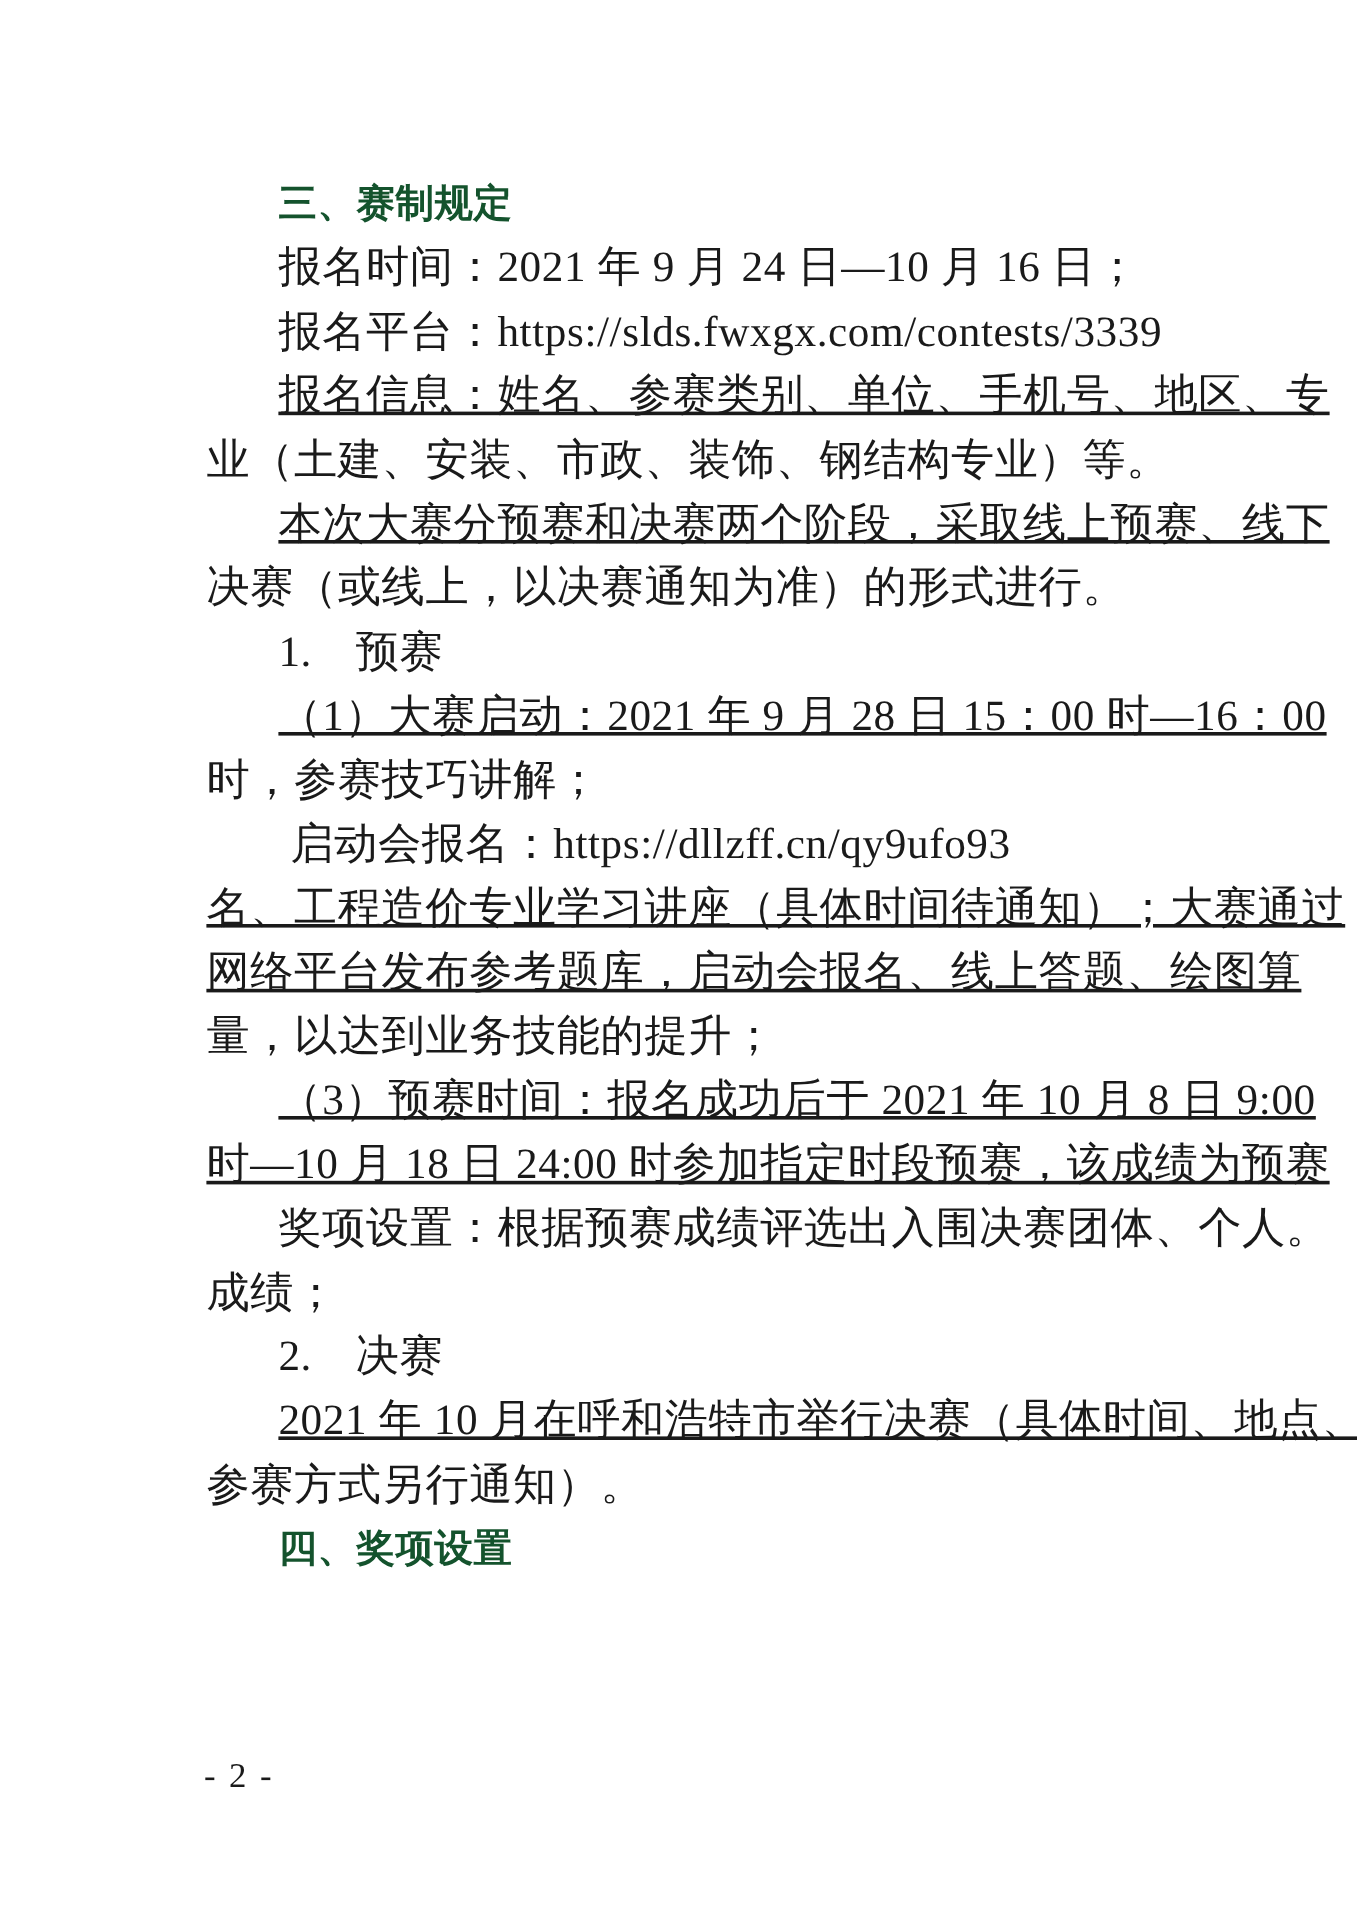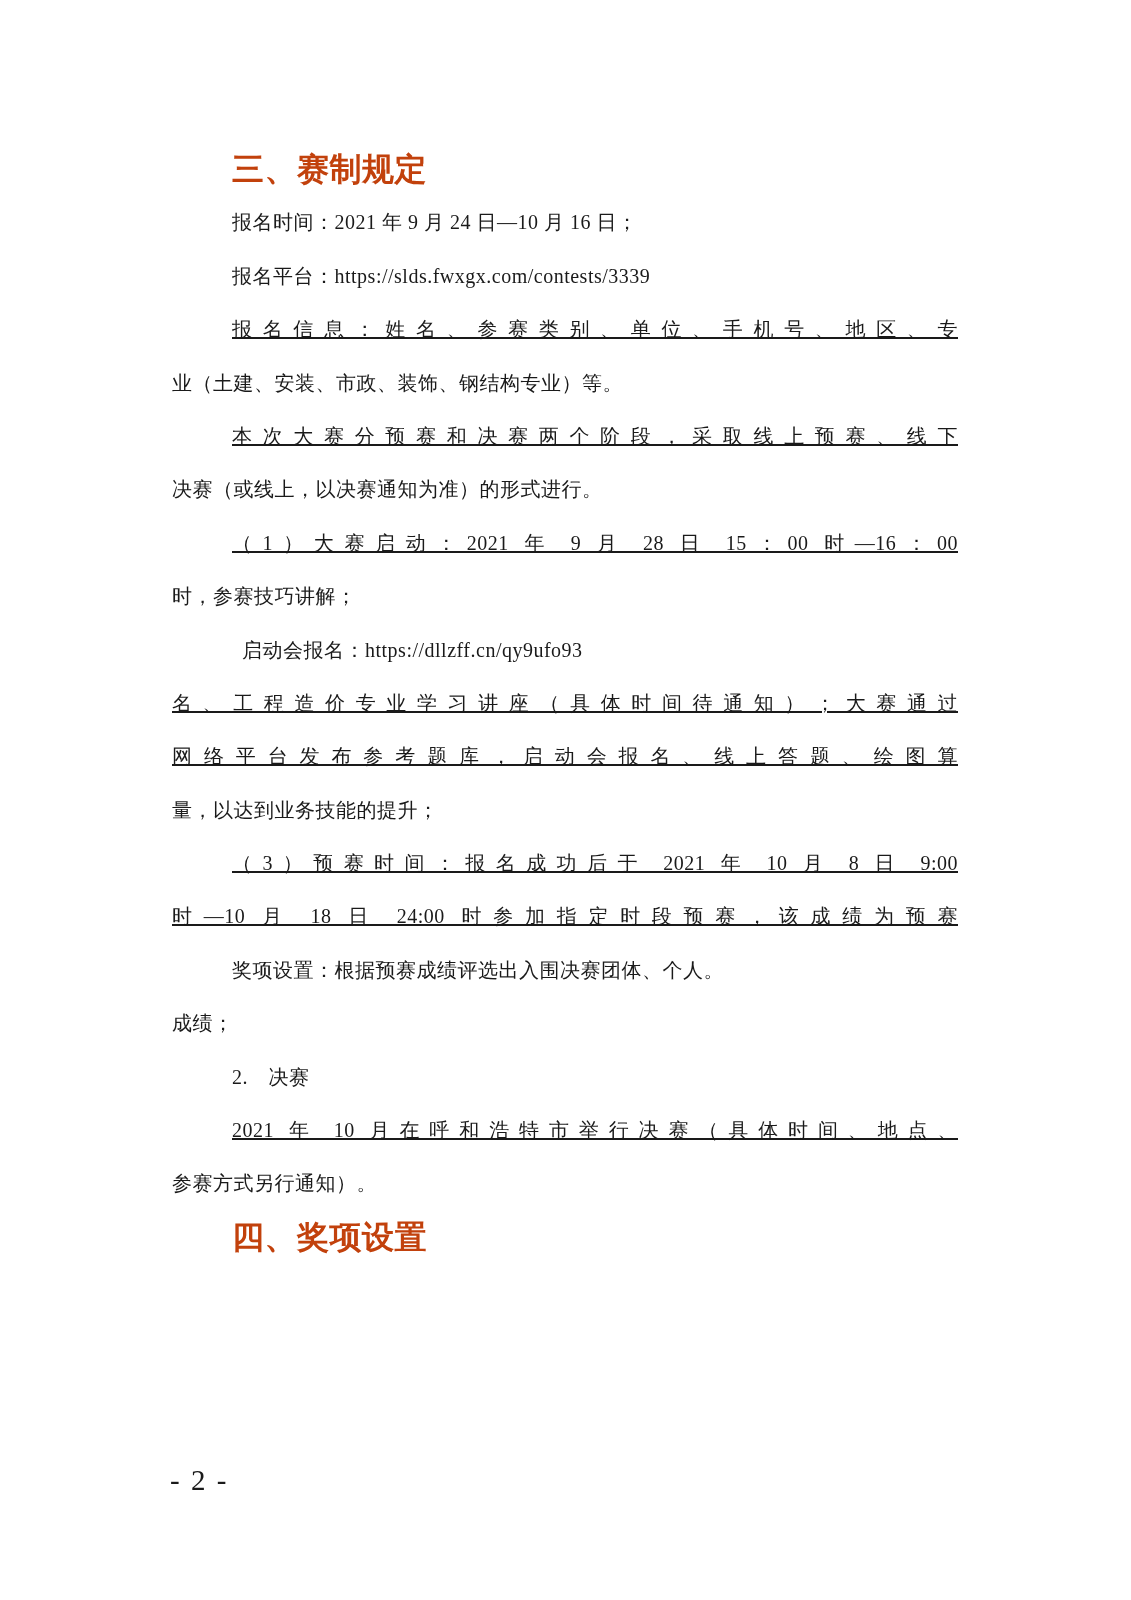--- a/index.html
+++ b/index.html
@@ -16,32 +16,32 @@
   }
   .content {
     position: absolute;
     left: 172px;
     top: 143px;
     width: 786px;
   }
   .line {
     height: 53.4px;
     line-height: 53.4px;
-    font-size: 20px;
+    font-size: 36px;
     white-space: nowrap;
     text-align: left;
     letter-spacing: 0.5px;
   }
   .ind  { padding-left: 60px; }
   .ind2 { padding-left: 70px; }
   .jf   { text-align: justify; text-align-last: justify; text-decoration: underline; }
   .h {
     font-weight: bold;
     font-size: 32px;
-    color: #c2410c;
+    color: #14532d;
   }
   .footer {
     position: absolute;
     left: 170px;
     top: 1462px;
     font-size: 29px;
     line-height: 36px;
     color: #1a1a1a;
     letter-spacing: 2px;
   }
@@ -51,20 +51,21 @@
 
 <div class="page">
   <div class="content">
     <div class="line h ind">三、赛制规定</div>
     <div class="line ind">报名时间：2021 年 9 月 24 日—10 月 16 日；</div>
     <div class="line ind">报名平台：https://slds.fwxgx.com/contests/3339</div>
     <div class="line ind jf">报名信息：姓名、参赛类别、单位、手机号、地区、专</div>
     <div class="line">业（土建、安装、市政、装饰、钢结构专业）等。</div>
     <div class="line ind jf">本次大赛分预赛和决赛两个阶段，采取线上预赛、线下</div>
     <div class="line">决赛（或线上，以决赛通知为准）的形式进行。</div>
+    <div class="line ind">1.　预赛</div>
     <div class="line ind jf">（1）大赛启动：2021 年 9 月 28 日 15：00 时—16：00</div>
     <div class="line">时，参赛技巧讲解；</div>
     <div class="line ind2">启动会报名：https://dllzff.cn/qy9ufo93</div>
     <div class="line jf">名、工程造价专业学习讲座（具体时间待通知）；大赛通过</div>
     <div class="line jf">网络平台发布参考题库，启动会报名、线上答题、绘图算</div>
     <div class="line">量，以达到业务技能的提升；</div>
     <div class="line ind jf">（3）预赛时间：报名成功后于 2021 年 10 月 8 日 9:00</div>
     <div class="line jf">时—10 月 18 日 24:00 时参加指定时段预赛，该成绩为预赛</div>
     <div class="line ind">奖项设置：根据预赛成绩评选出入围决赛团体、个人。</div>
     <div class="line">成绩；</div>

